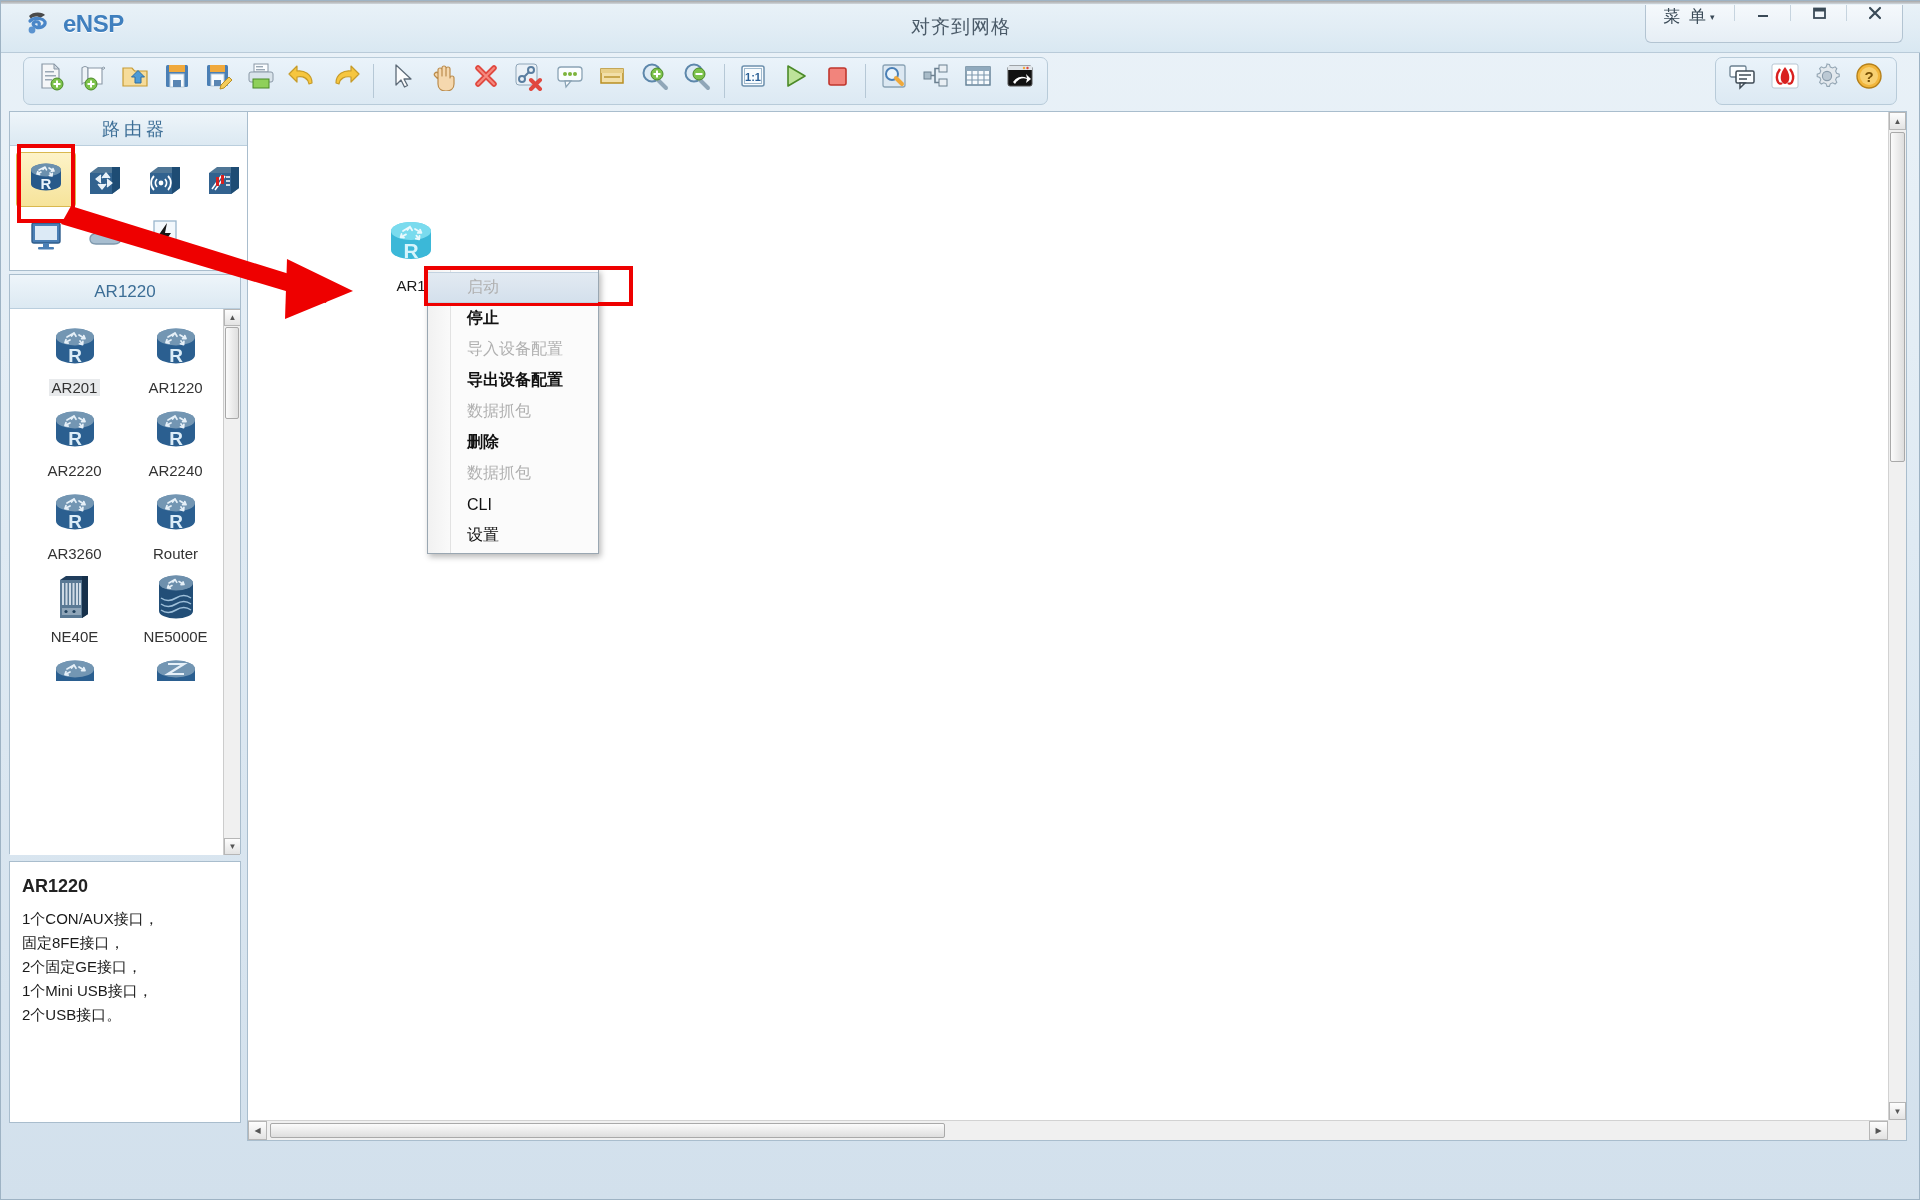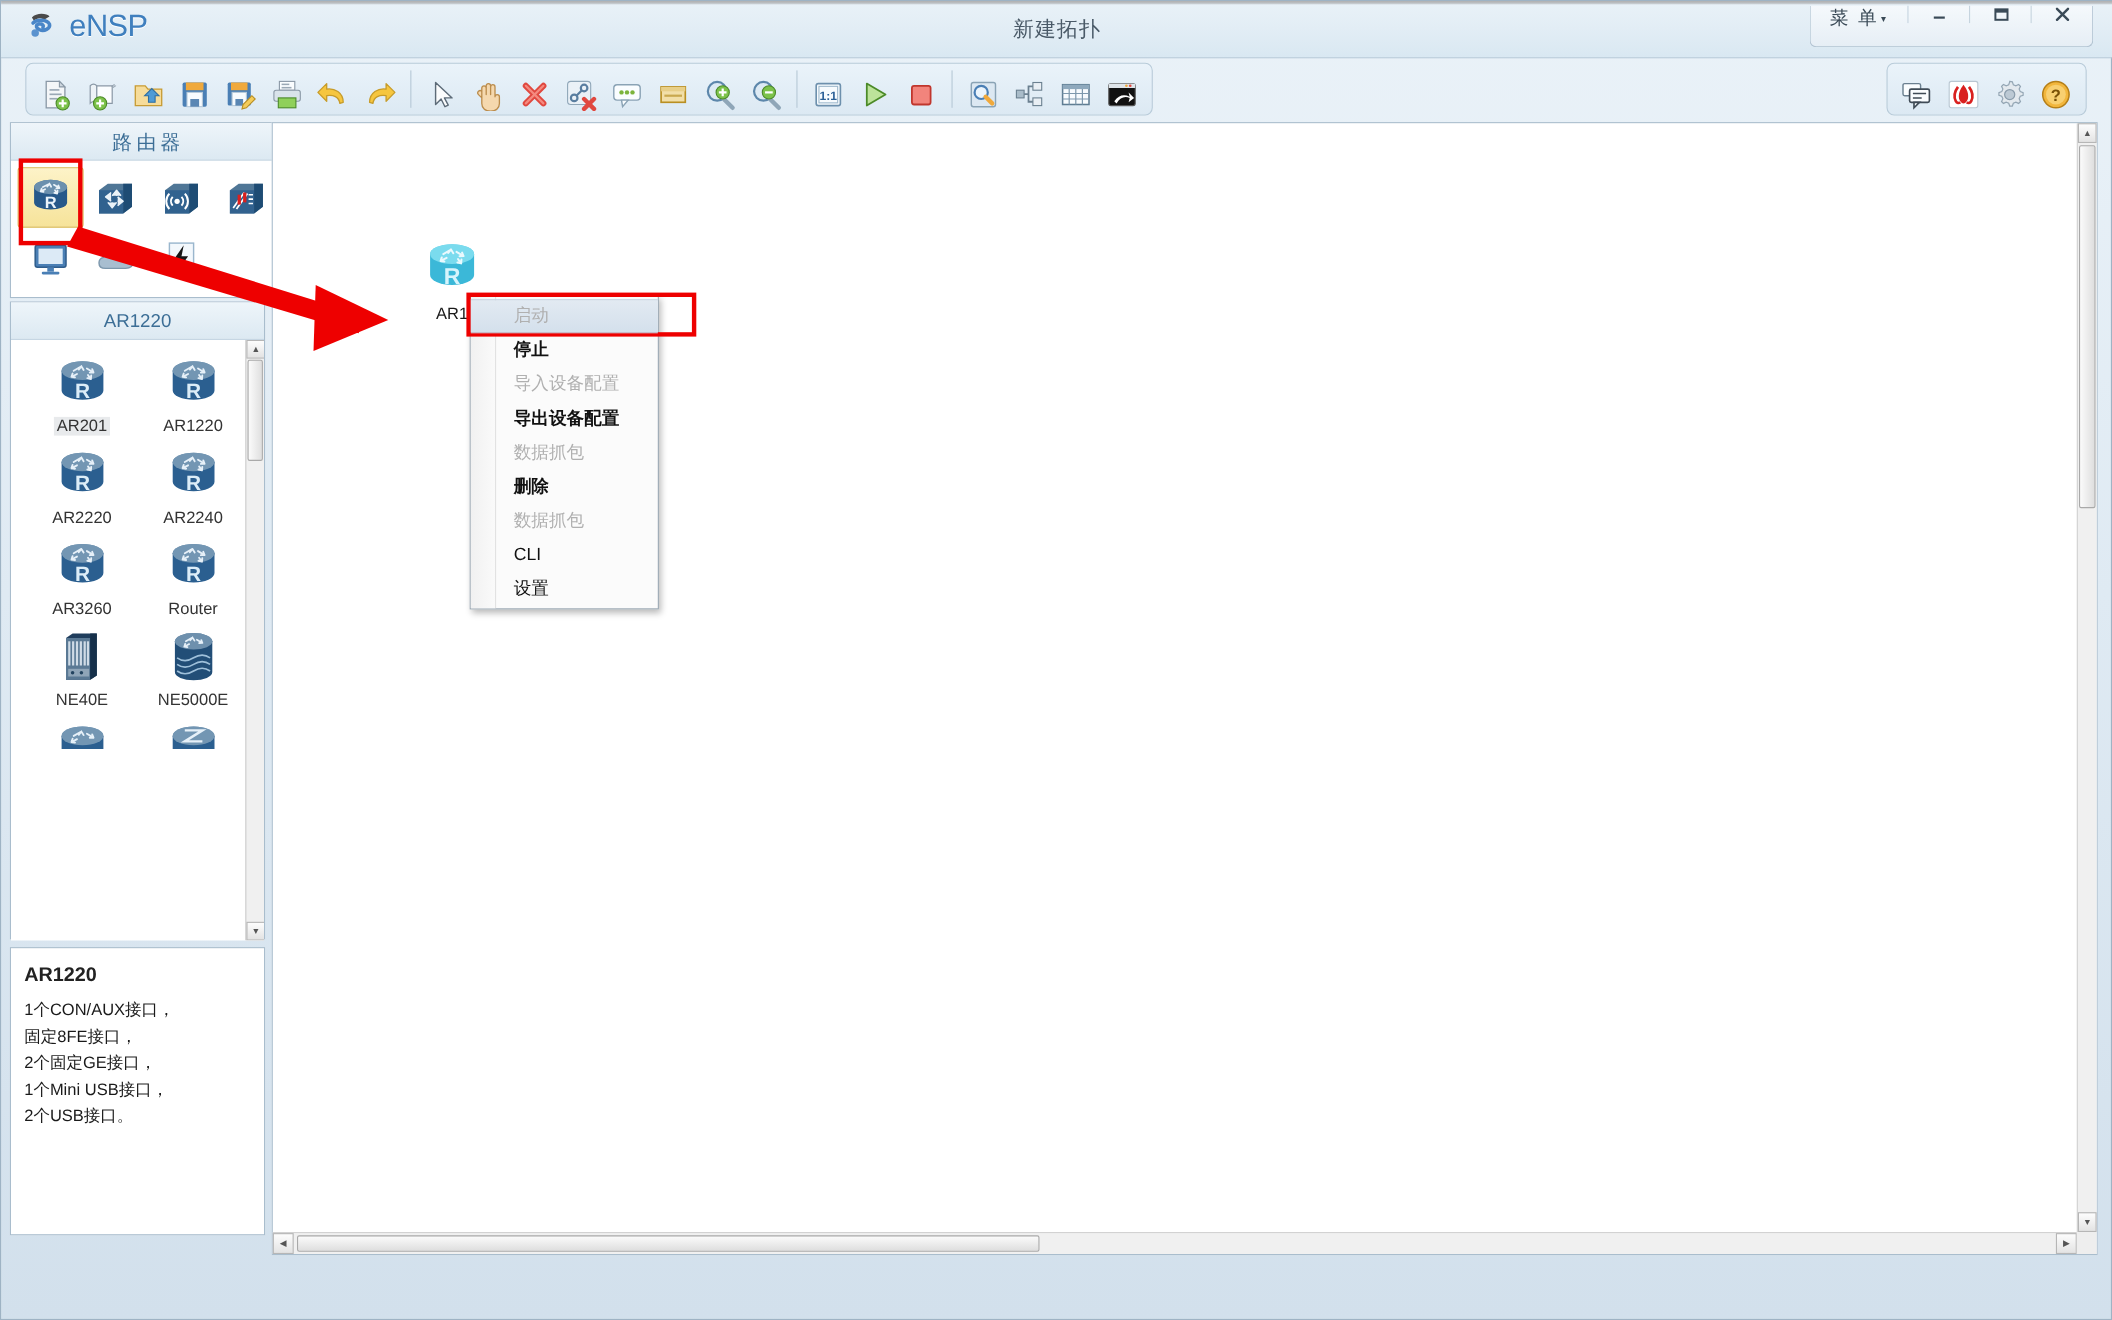--- a/index.html
+++ b/index.html
@@ -23,21 +23,21 @@
   }
   .titlebar::before{
     content:""; position:absolute; left:0; top:0; width:100%; height:3px;
     background:linear-gradient(180deg,#a8a8a8,#cfd6dc);
   }
   .logo-wrap {
     position:absolute; left:22px; top:6px; display:flex; align-items:center; gap:6px;
   }
   .logo-mark { width:34px; height:34px; position:relative; }
   .logo-text {
-    font-size:28px; font-weight:normal; color:#3f7fbe; letter-spacing:-0.5px;
+    font-size:24px; font-weight:bold; color:#3f7fbe; letter-spacing:-0.5px;
     font-family:"Liberation Sans", sans-serif;
     text-shadow:0 1px 0 #fff;
   }
   .win-title {
     position:absolute; left:0; top:0; width:1920px; height:52px;
     display:flex; align-items:center; justify-content:center;
     font-size:19px; color:#4a5a68; letter-spacing:1px;
   }
   .win-buttons {
     position:absolute; right:18px; top:4px; height:38px;
@@ -60,21 +60,21 @@
   }
   .tb-group{
     position:absolute; top:0; height:48px;
     background:linear-gradient(180deg,#eaf3fa 0%, #dce9f3 100%);
     border:1px solid #b8cbd9; border-radius:7px;
     display:flex; align-items:center; padding:0 6px; gap:0px;
   }
   #tb-left { left:12px; }
   #tb-right{ right:14px; }
   .tb-btn{
-    width:42px; height:40px; display:flex; align-items:flex-end; justify-content:center;
+    width:42px; height:40px; display:flex; align-items:flex-start; justify-content:center;
     border-radius:4px; cursor:pointer; position:relative;
   }
   .tb-sep{ width:1px; height:34px; background:#b6c8d6; margin:0 7px; }
 
   
   .left-pane{
     position:absolute; left:8px; top:110px; width:232px; height:1030px;
   }
   .panel{
     background:#fff; border:1px solid #a9bdcd;
@@ -213,21 +213,21 @@
         <svg width="34" height="34" viewBox="0 0 34 34">
           <path d="M6 9 C10 4, 20 5, 22 8 L17 11 C15 9, 10 9, 8 12 Z" fill="#4a4a4a"></path>
           <path d="M7 14 C11 10, 20 11, 22 15 C23 19, 17 22, 13 20 C10 19, 9 16, 12 15 C15 14, 17 16, 16 18" fill="none" stroke="#4a86c8" stroke-width="3.2" stroke-linecap="round"></path>
           <circle cx="9" cy="23" r="3.4" fill="#5b93cf"></circle>
         </svg>
       </span>
       <span class="logo-text">eNSP</span>
     </div>
 
     <div class="win-title">
-      <span>新建拓扑</span>
+      <span>对齐到网格</span>
     </div>
 
     <div class="win-buttons">
       <div class="win-btn">
         <span>菜 单</span>
         <span class="caret">▾</span>
       </div>
       <div class="win-btn">
         <svg width="16" height="16" viewBox="0 0 16 16">
           <rect x="3" y="10" width="10" height="2" fill="#3a4a57"></rect>

